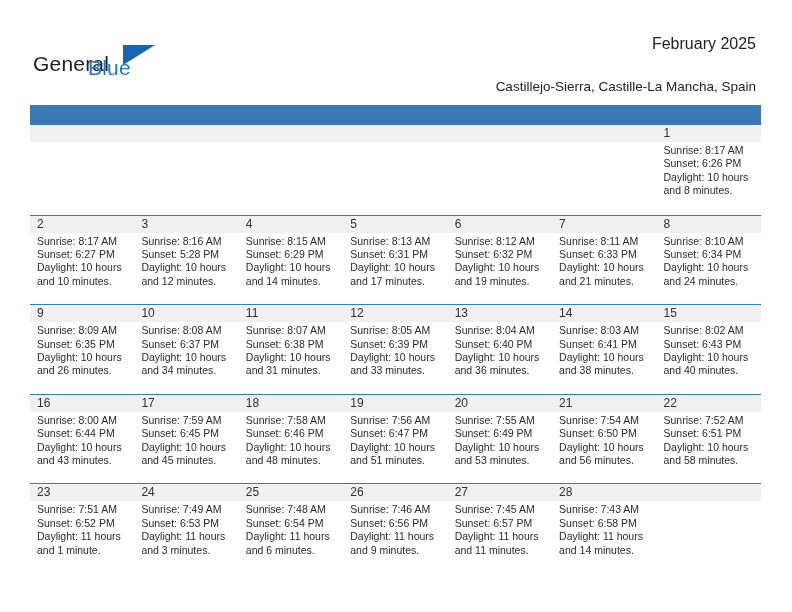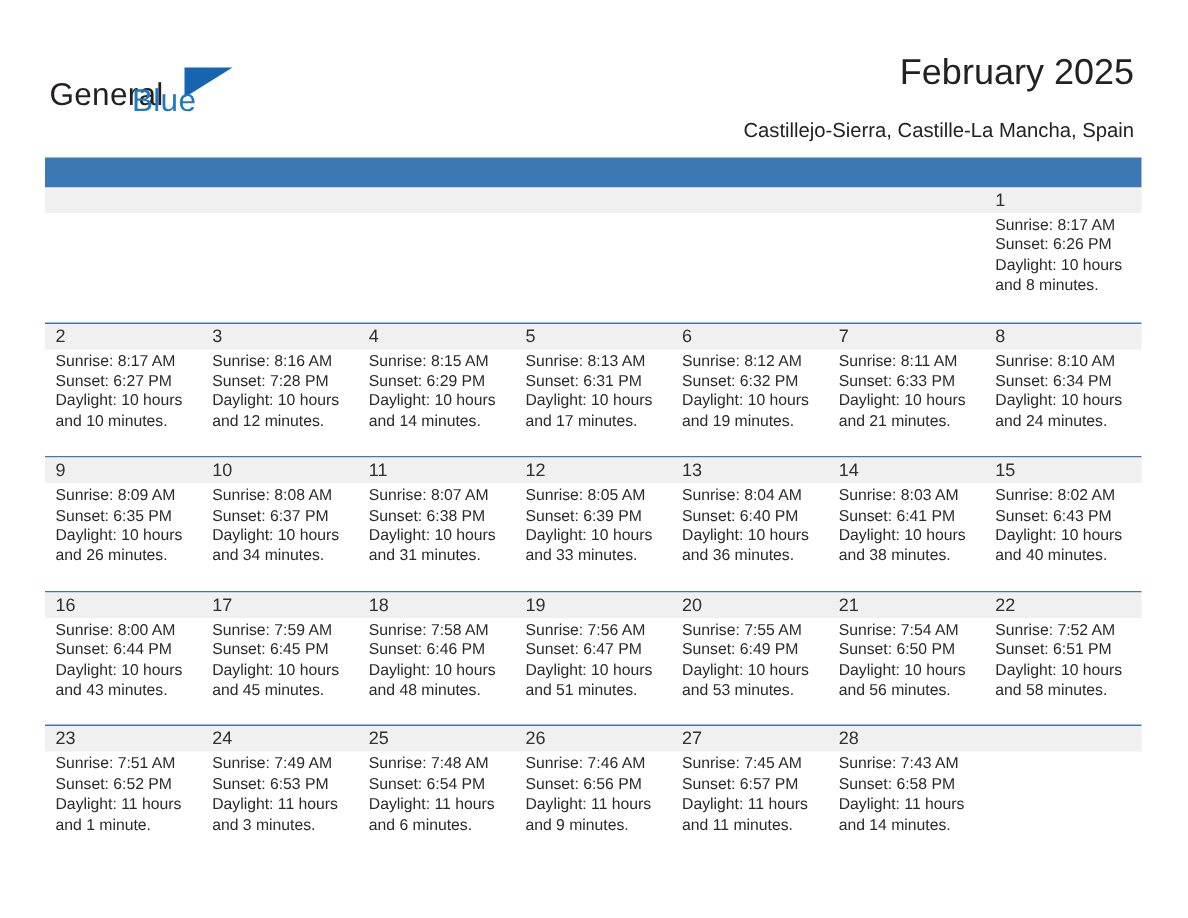--- a/index.html
+++ b/index.html
@@ -62,21 +62,21 @@
     width: 0;
     height: 0;
     border-left: 32px solid #1565b0;
     border-bottom: 20px solid transparent;
   }
 
   .title {
     position: absolute;
     right: 36px;
     top: 35px;
-    font-size: 24px;
+    font-size: 16px;
     color: #222222;
     text-align: right;
     white-space: nowrap;
     font-family: "Liberation Sans", sans-serif;
   }
   .subtitle {
     position: absolute;
     right: 36px;
     top: 79px;
     font-size: 13.5px;
@@ -226,21 +226,21 @@
                 <div>Sunrise: 8:17 AM</div>
                 <div>Sunset: 6:27 PM</div>
                 <div>Daylight: 10 hours</div>
                 <div>and 10 minutes.</div>
               </div>
             </div>
             <div class="cell">
               <div class="daynum">3</div>
               <div class="lines">
                 <div>Sunrise: 8:16 AM</div>
-                <div>Sunset: 7:28 PM</div>
+                <div>Sunset: 5:28 PM</div>
                 <div>Daylight: 10 hours</div>
                 <div>and 12 minutes.</div>
               </div>
             </div>
             <div class="cell">
               <div class="daynum">4</div>
               <div class="lines">
                 <div>Sunrise: 8:15 AM</div>
                 <div>Sunset: 6:29 PM</div>
                 <div>Daylight: 10 hours</div>

